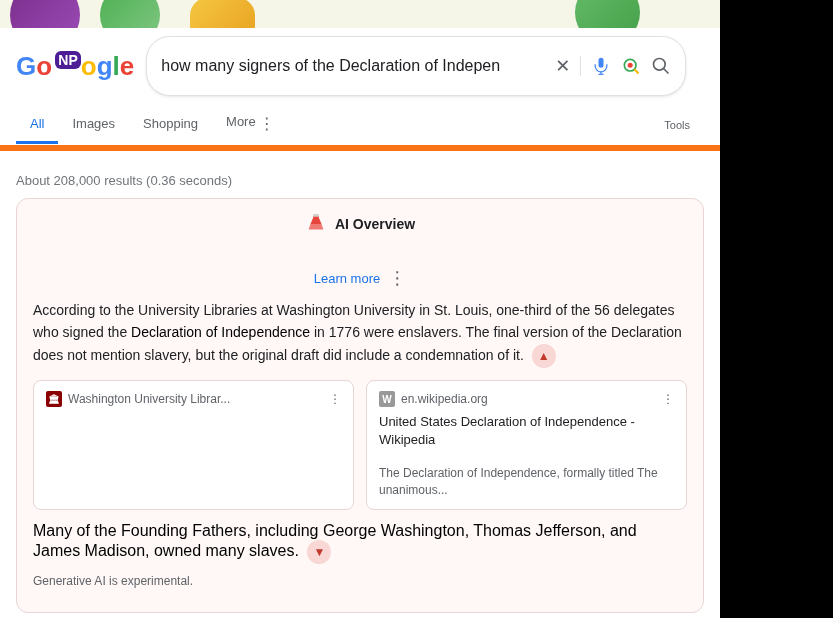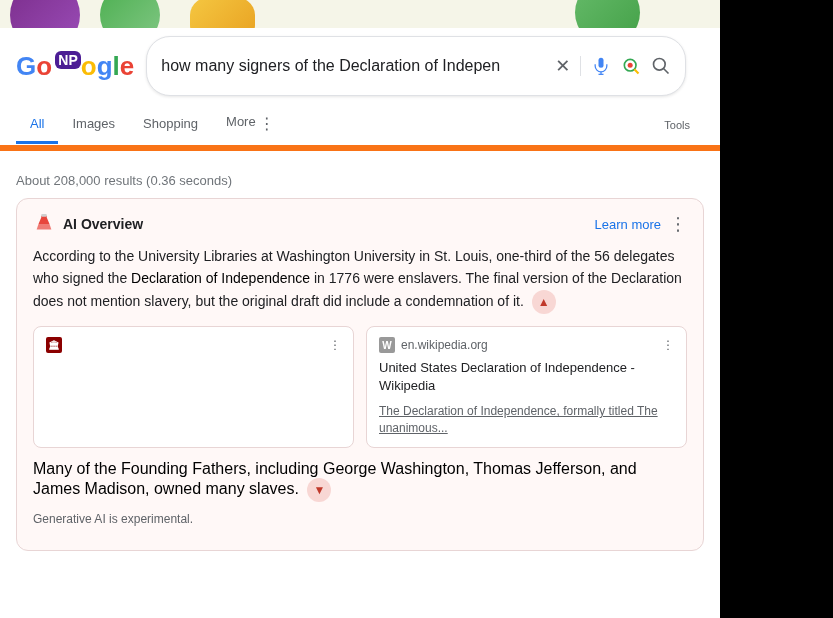--- a/index.html
+++ b/index.html
@@ -133,38 +133,40 @@
       padding: 14px 16px;
       margin-bottom: 12px;
       background: #fff8f7;
     }
 
     .ai-overview-header {
       display: flex;
       align-items: center;
       justify-content: space-between;
       margin-bottom: 10px;
+      flex-direction: column;
     }
 
     .ai-overview-title-row {
       display: flex;
       align-items: center;
       gap: 8px;
     }
 
     .ai-overview-title {
       font-size: 14px;
       font-weight: 600;
       color: #202124;
     }
 
     .ai-header-right {
       display: flex;
       align-items: center;
       gap: 8px;
+      margin-top: 32px;
     }
 
     .learn-more-link {
       color: #1a73e8;
       font-size: 13px;
       cursor: pointer;
       text-decoration: none;
     }
 
     .three-dots {
@@ -249,22 +251,21 @@
       font-size: 13px;
       color: #202124;
       font-weight: 500;
       line-height: 1.4;
     }
 
     .source-card-desc {
       font-size: 12px;
       color: #5f6368;
       line-height: 1.4;
-      margin-top: 8px;
-      text-decoration: underline;
+      margin-top: 16px;
     }
 
     .expand-btn {
       display: inline-flex;
       align-items: center;
       justify-content: center;
       width: 24px;
       height: 24px;
       border-radius: 50%;
       background: #f8d7d4;
@@ -421,20 +422,21 @@
           <span class="collapse-arrow">▲</span>
         </button>
       </div>
 
       <div class="source-cards">
 
         <div class="source-card">
           <div class="source-card-header">
             <div class="source-card-site">
               <div class="site-favicon" style="background:#8B0000;color:white;width:16px;height:16px;font-size:9px;border-radius:2px;display:flex;align-items:center;justify-content:center;">🏛</div>
+              <span>Washington University Librar...</span>
             </div>
             <span style="color:#5f6368;cursor:pointer;">⋮</span>
           </div>
         </div>
 
         <div class="source-card">
           <div class="source-card-header">
             <div class="source-card-site">
               <div class="site-favicon" style="background:#999;color:white;width:16px;height:16px;font-size:10px;font-weight:bold;border-radius:2px;display:flex;align-items:center;justify-content:center;">W</div>
               <span>en.wikipedia.org</span>

